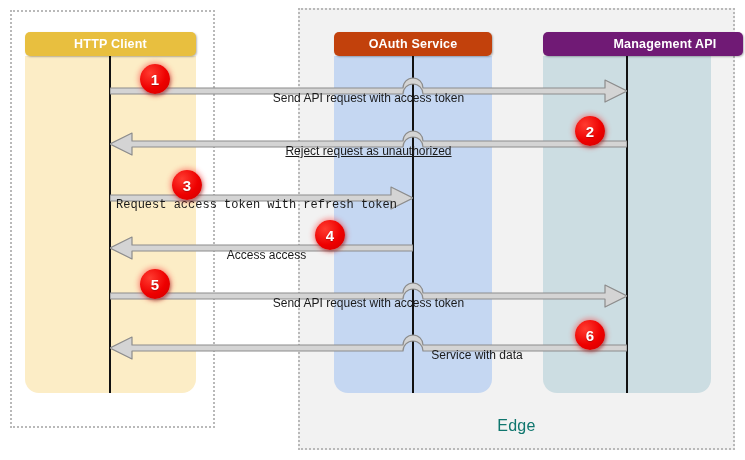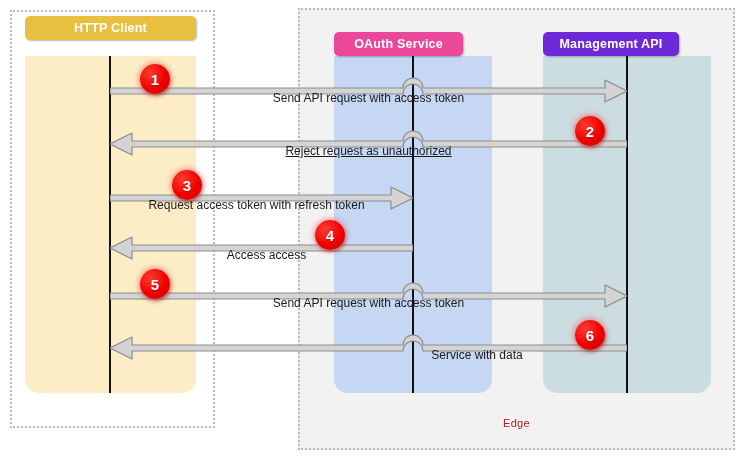--- a/index.html
+++ b/index.html
@@ -21,22 +21,22 @@
   #group-client{
     left:10px; top:10px; width:205px; height:418px;
     background:#ffffff;
   }
   #group-edge{
     left:298px; top:8px; width:437px; height:442px;
     background:#f2f2f2;
   }
   .group-label{
     position:absolute;
-    font-size:11px;
-    color:#b91c1c;
+    font-size:16px;
+    color:#0f766e;
     letter-spacing:.3px;
   }
   #edge-label{
     left:298px; top:417px; width:437px;
     text-align:center;
   }
   .lane-head{
     position:absolute;
     height:24px;
     border-radius:5px;
@@ -52,31 +52,31 @@
     z-index:1;
   }
   .lifeline{
     position:absolute;
     width:2px;
     background:#111111;
     z-index:3;
   }
 
   
-  #client-head{left:25px; top:16px; width:171px; background:#e8bf3f;}
+  #client-head{left:25px; top:32px; width:171px; background:#e8bf3f;}
   #client-body{left:25px; top:56px; width:171px; height:337px; background:#fcedc6;}
   #client-life{left:109px; top:56px; height:337px;}
 
   
-  #oauth-head{left:334px; top:32px; width:129px; background:#ec4899;}
+  #oauth-head{left:334px; top:32px; width:158px; background:#c2410c;}
   #oauth-body{left:334px; top:56px; width:158px; height:337px; background:#c5d7f2;}
   #oauth-life{left:412px; top:56px; height:337px;}
 
   
-  #mgmt-head{left:543px; top:32px; width:136px; background:#6d28d9;}
+  #mgmt-head{left:543px; top:32px; width:156px; background:#701a75;padding-left:44px;}
   #mgmt-body{left:543px; top:56px; width:168px; height:337px; background:#ccdde2;}
   #mgmt-life{left:626px; top:56px; height:337px;}
 
   
   .msg{
     position:absolute;
     height:16px;
     z-index:6;
   }
   .msg svg{display:block;}
@@ -139,21 +139,21 @@
     </svg>
   </div>
   <div class="msg-label" style="left:110px; top:143px; width:517px;text-decoration:underline;">Reject request as unauthorized</div>
   <div class="badge" style="left:575px; top:116px;">2</div>
 
   <div class="msg" id="msg3" style="left:110px; top:195px; width:303px;">
     <svg width="303" height="30" viewBox="0 0 303 30" style="margin-top:-14px">
       <path d="M0,14 L281,14 L281,6 L303,17 L281,28 L281,20 L0,20 Z" fill="#d4d4d4" stroke="#8c8c8c" stroke-width="1.2" stroke-linejoin="round"></path>
     </svg>
   </div>
-  <div class="msg-label" style="left:110px; top:197px; width:293px;">Request access token with refresh token</div>
+  <div class="msg-label" style="left:110px; top:197px; width:293px;font-family:Liberation Mono, monospace;">Request access token with refresh token</div>
   <div class="badge" style="left:172px; top:170px;">3</div>
 
   <div class="msg" id="msg4" style="left:110px; top:245px; width:303px;">
     <svg width="303" height="30" viewBox="0 0 303 30" style="margin-top:-14px">
       <path d="M303,14 L22,14 L22,6 L0,17 L22,28 L22,20 L303,20 Z" fill="#d4d4d4" stroke="#8c8c8c" stroke-width="1.2" stroke-linejoin="round"></path>
     </svg>
   </div>
   <div class="msg-label" style="left:120px; top:247px; width:293px;">Access access</div>
   <div class="badge" style="left:315px; top:220px;">4</div>
 

